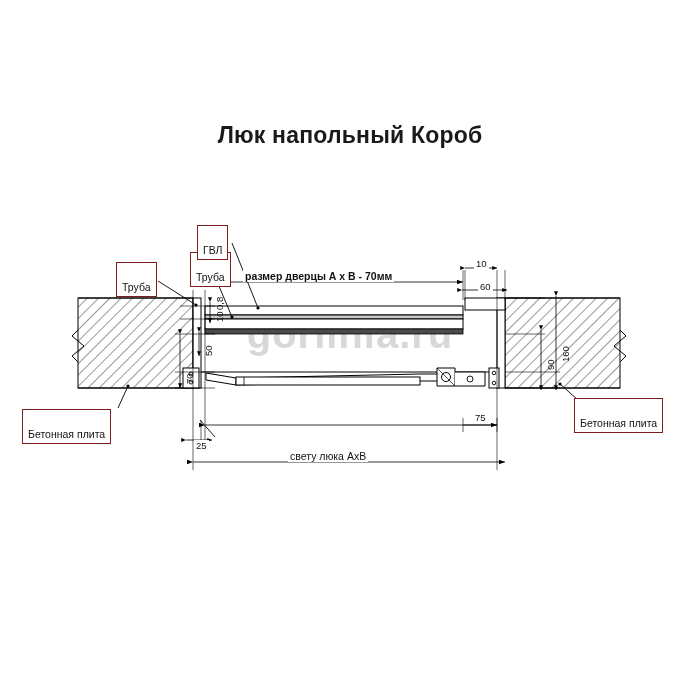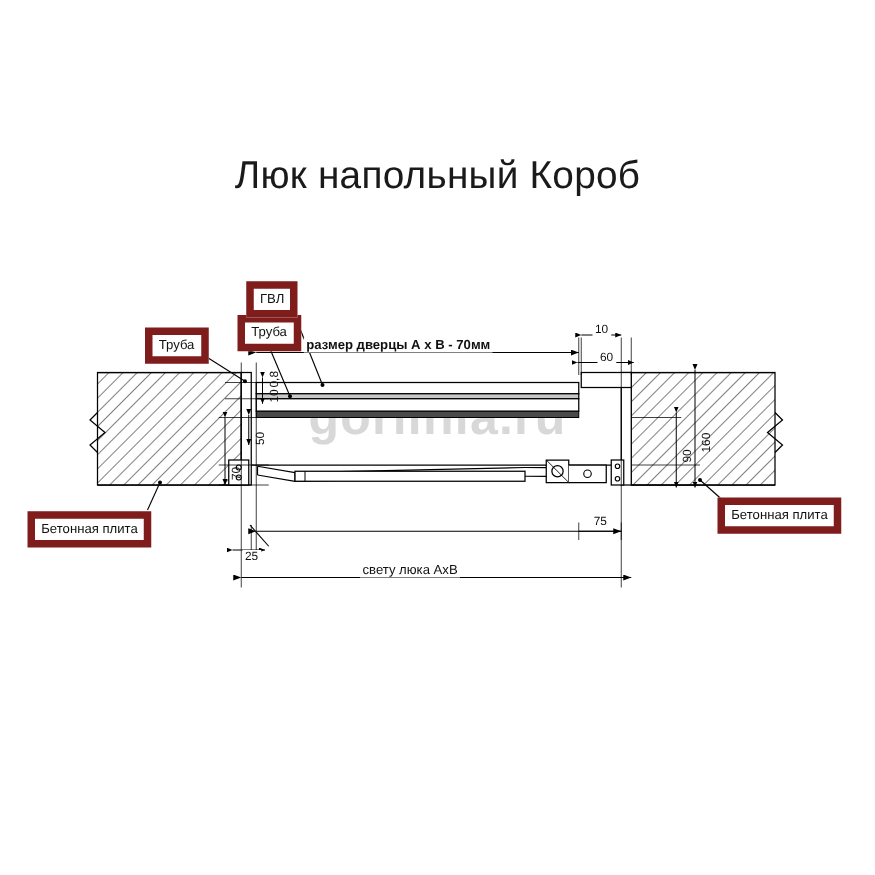--- a/index.html
+++ b/index.html
@@ -14,22 +14,22 @@
     background: #ffffff;
     font-family: "Liberation Sans", sans-serif;
     overflow: hidden;
   }
   .title {
     position: absolute;
     left: 0;
     top: 122px;
     width: 700px;
     text-align: center;
-    font-size: 31px;
-    font-weight: normal;
+    font-size: 23px;
+    font-weight: bold;
     color: #1a1a1a;
     letter-spacing: 0.2px;
   }
   .watermark {
     position: absolute;
     left: 180px;
     top: 312px;
     width: 340px;
     text-align: center;
     font-size: 40px;
@@ -49,22 +49,22 @@
     font-size: 10.5px;
     color: #111;
     white-space: nowrap;
   }
   .lbl.sm { font-size: 9.5px; }
   .lbl.rot90 {
     transform-origin: 0 0;
     transform: rotate(-90deg);
   }
   .boxed {
-    border: 6px solid #7f1d1d;
-    padding: 2px 5px 3px 5px;
+    border: 1px solid #7f1d1d;
+    padding: 18px 5px 3px 5px;
     background: #fff;
     font-size: 10.5px;
   }
   .plainbg { background: #fff; padding: 0 2px; }
 </style>
 </head>
 <body>
 
 <div id="page">
 

